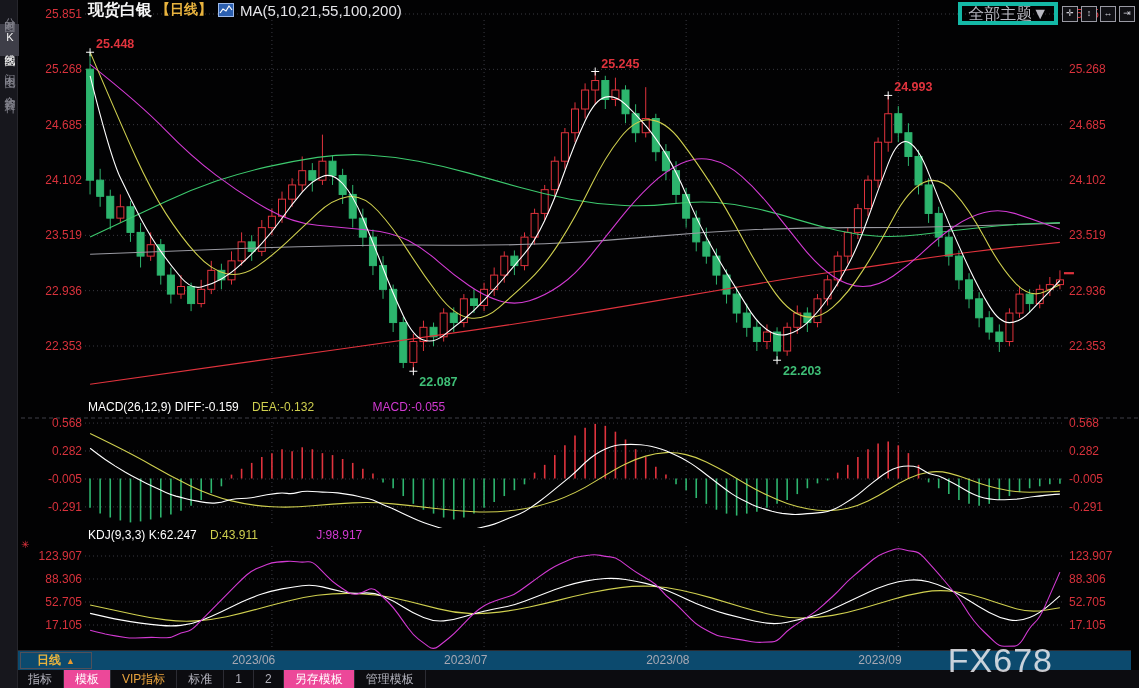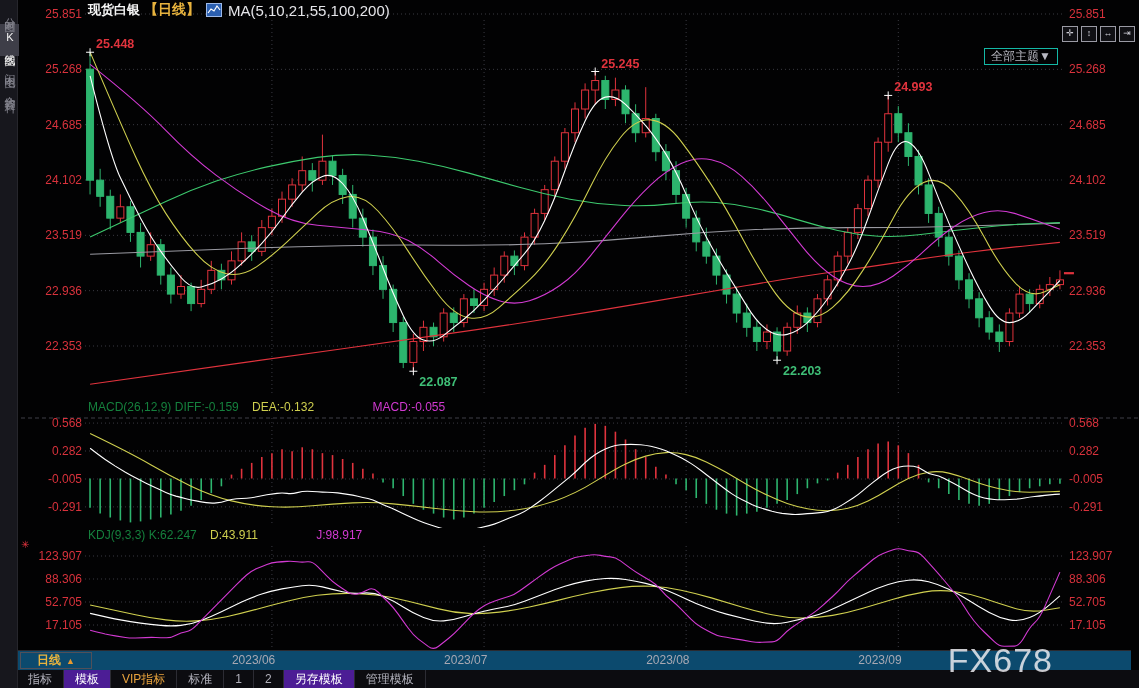--- a/index.html
+++ b/index.html
@@ -5,51 +5,51 @@
   html,body{margin:0;padding:0;background:#000;}
   #app{position:relative;width:1139px;height:688px;background:#020203;overflow:hidden;
        font-family:"Liberation Sans","DejaVu Sans",sans-serif;}
   
   #sidebar{position:absolute;left:0;top:0;width:17px;height:688px;background:#17171d;border-right:1px solid #26262c;z-index:5;}
   .side-item{writing-mode:vertical-rl;text-orientation:upright;letter-spacing:2px;font-size:11px;
              color:#84848e;padding:7px 2px;margin:2px 0;cursor:pointer;}
   .side-item.active{background:#3e3e48;color:#f2f2f2;}
   
   #header{position:absolute;left:17px;top:0;width:1122px;height:20px;display:flex;align-items:center;z-index:6;}
-  #header .sym{color:#f5f5f5;font-weight:bold;font-size:13px;margin-left:71px;}
+  #header .sym{color:#f5f5f5;font-weight:bold;font-size:16px;margin-left:71px;}
   #header .per{color:#e8b33e;font-weight:bold;font-size:14px;margin-left:4px;}
   .mini-chart-icon{width:14px;height:12px;background:#2b5fb0;border:1px solid #9db9e8;margin-left:6px;position:relative;}
   .mini-chart-icon svg{position:absolute;left:0;top:0;}
   #header .magrp{color:#e4e4e8;font-size:15px;margin-left:6px;}
   .ma-chip{font-size:12px;margin-left:10px;white-space:nowrap;}
   #hdr-right{position:absolute;right:4px;top:2px;display:flex;align-items:center;gap:4px;}
-  #theme-btn{border:1px solid #14b8a6;color:#b9b9c2;font-size:12px;padding:0 6px;height:15px;line-height:15px;cursor:pointer;margin-top:46px;}
+  #theme-btn{border:4px solid #14b8a6;color:#b9b9c2;font-size:16px;padding:0 6px;height:15px;line-height:15px;cursor:pointer;}
   .hdr-ico{width:14px;height:14px;border:1px solid #9a9aa4;color:#cfcfd8;font-size:9px;line-height:13px;
            text-align:center;cursor:pointer;background:#101014;}
   
   svg.layer{position:absolute;left:0;z-index:1;}
   .ylab{position:absolute;font-size:12px;color:#d8323c;width:62px;z-index:2;}
   .ylab.left{text-align:right;}
   .ylab.right{text-align:left;}
   .ind-head{position:absolute;left:88px;font-size:12px;z-index:4;white-space:nowrap;}
-  .ind-head .w{color:#15803d;margin-top:8px;} .ind-head .y{color:#cfcf4f;} .ind-head .m{color:#d23ad2;padding-left:45px;}
+  .ind-head .w{color:#ffffff;margin-top:8px;} .ind-head .y{color:#cfcf4f;} .ind-head .m{color:#d23ad2;padding-left:45px;}
   .kdj-set-icon{position:absolute;left:21px;top:539px;color:#e0333d;font-size:10px;z-index:4;}
   
   #xaxis{position:absolute;left:9px;top:650px;width:1122px;height:19px;background:#0c4a6e;
          border-top:1px solid #2a2a30;border-bottom:1px solid #2a2a30;z-index:3;}
   #period-box{position:absolute;left:11px;top:1px;width:70px;height:15px;border:1px solid #50505a;
               display:flex;align-items:center;justify-content:center;gap:5px;cursor:pointer;}
   #period-box .pl{color:#e8b33e;font-size:12px;font-weight:bold;}
   #period-box .pa{color:#e89a2e;font-size:9px;}
   .xlab{position:absolute;top:2px;width:64px;font-size:12px;color:#a8a8b2;}
   #watermark{position:absolute;right:86px;top:641px;font-size:34px;letter-spacing:1px;color:rgba(235,235,240,0.85);z-index:4;}
   
   #toolbar{position:absolute;left:17px;top:670px;width:1122px;height:18px;background:#0c0c10;display:flex;z-index:3;}
   .tb-item{font-size:12px;color:#b2b2bc;padding:1px 11px;border-right:1px solid #2c2c34;cursor:pointer;line-height:16px;}
-  .tb-item.selected{background:#4c1d95;color:#ffffff;}
+  .tb-item.selected{background:#ec4899;color:#ffffff;}
   .tb-item.vip{color:#e8a33d;}
 </style>
 </head>
 <body>
 
 <div id="app">
 
   <div id="sidebar">
       <div class="side-item">分时图</div>
       <div class="side-item active">K线图</div>

